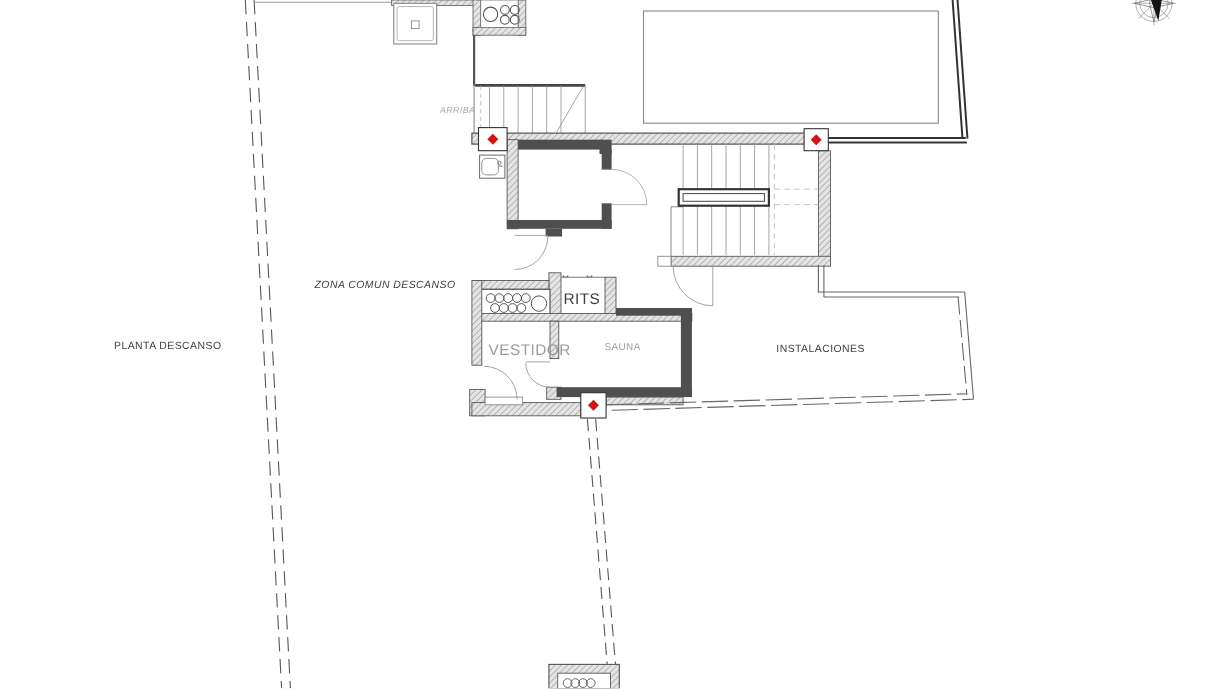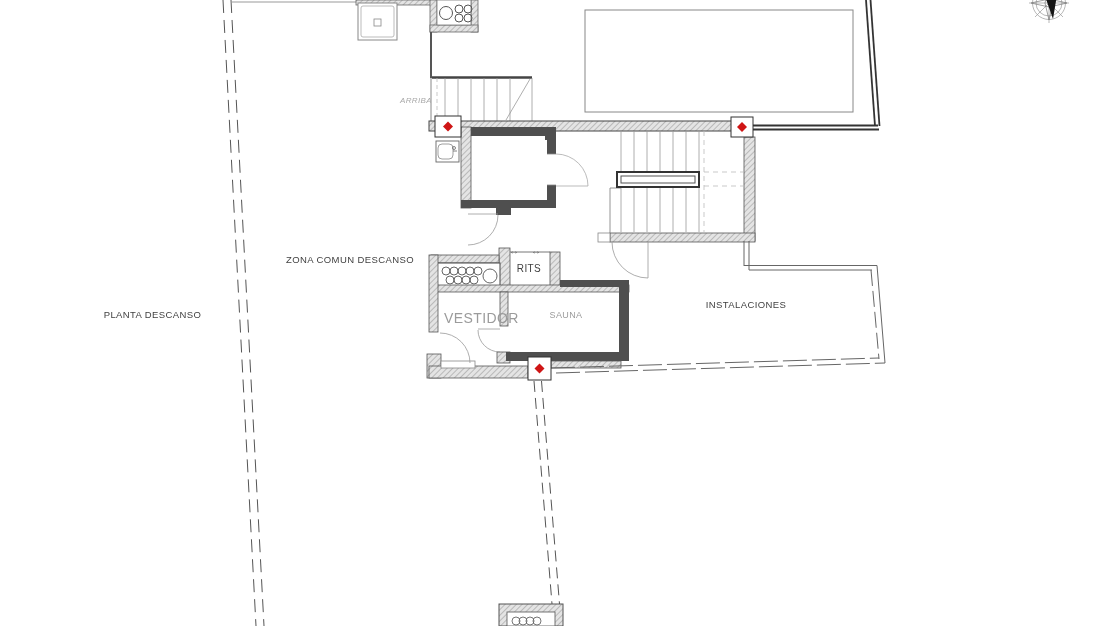--- a/index.html
+++ b/index.html
@@ -3,21 +3,21 @@
 <meta charset="utf-8">
 <style>
   html,body{margin:0;padding:0;background:#ffffff;}
   #canvas{position:relative;width:1110px;height:626px;background:#ffffff;overflow:hidden;
           font-family:"Liberation Sans",sans-serif;}
   #plan-svg{position:absolute;left:0;top:0;}
   .lbl{position:absolute;color:#3f3f3f;font-size:9.5px;letter-spacing:0.4px;
        text-align:center;white-space:nowrap;}
   .lbl-light{color:#9b9b9b;}
   .lbl-faint{color:#a9a9a9;font-size:8px;font-style:italic;}
-  .lbl-small{font-size:10px;}
+  .lbl-small{font-size:14px;}
   .arrow-sym{position:absolute;color:#666;font-size:10px;line-height:10px;}
   .pool-label{display:flex;align-items:center;justify-content:center;}
 </style>
 </head>
 <body>
 
 <div id="canvas">
 
 <svg id="plan-svg" width="1110" height="626" viewBox="0 0 1110 626">
   <defs>
@@ -212,22 +212,22 @@
     <line x1="1049" y1="-17" x2="1049" y2="23"></line>
     <line x1="1029" y1="3" x2="1069" y2="3"></line>
     <line x1="1035" y1="-11" x2="1063" y2="17"></line>
     <line x1="1035" y1="17" x2="1063" y2="-11"></line>
     <path d="M1049 -14 L1053 3 L1049 20 L1045 3 Z" stroke="#777"></path>
     <path d="M1031 3 L1049 7 L1067 3 L1049 -1 Z" stroke="#777"></path>
     <polygon points="1040,-16 1058,-11 1053,19 1046,-1" fill="#141414" stroke="none"></polygon>
   </g>
 </svg>
 
-  <div class="lbl" style="left:270px;top:254px;width:160px;">ZONA COMUN DESCANSO</div>
+  <div class="lbl" style="left:270px;top:254px;width:160px;font-style:italic;">ZONA COMUN DESCANSO</div>
   <div class="lbl" style="left:75px;top:309px;width:155px;">PLANTA DESCANSO</div>
   <div class="lbl lbl-small" style="left:509px;top:263px;width:40px;">RITS</div>
   <div class="lbl lbl-light" style="left:440px;top:310px;width:83px;font-size:14px;">VESTIDOR</div>
   <div class="lbl lbl-light" style="left:535px;top:310px;width:62px;font-size:9px;">SAUNA</div>
-  <div class="lbl" style="left:676px;top:299px;width:140px;">INSTALACIONES</div>
+  <div class="lbl" style="left:676px;top:312px;width:140px;">INSTALACIONES</div>
   <div class="lbl lbl-faint" style="left:395px;top:96px;width:42px;">ARRIBA</div>
   <div class="arrow-sym" style="left:509px;top:246px;">↔</div>
   <div class="arrow-sym" style="left:531px;top:246px;">↔</div>
 </div>
 
 </body></html>

